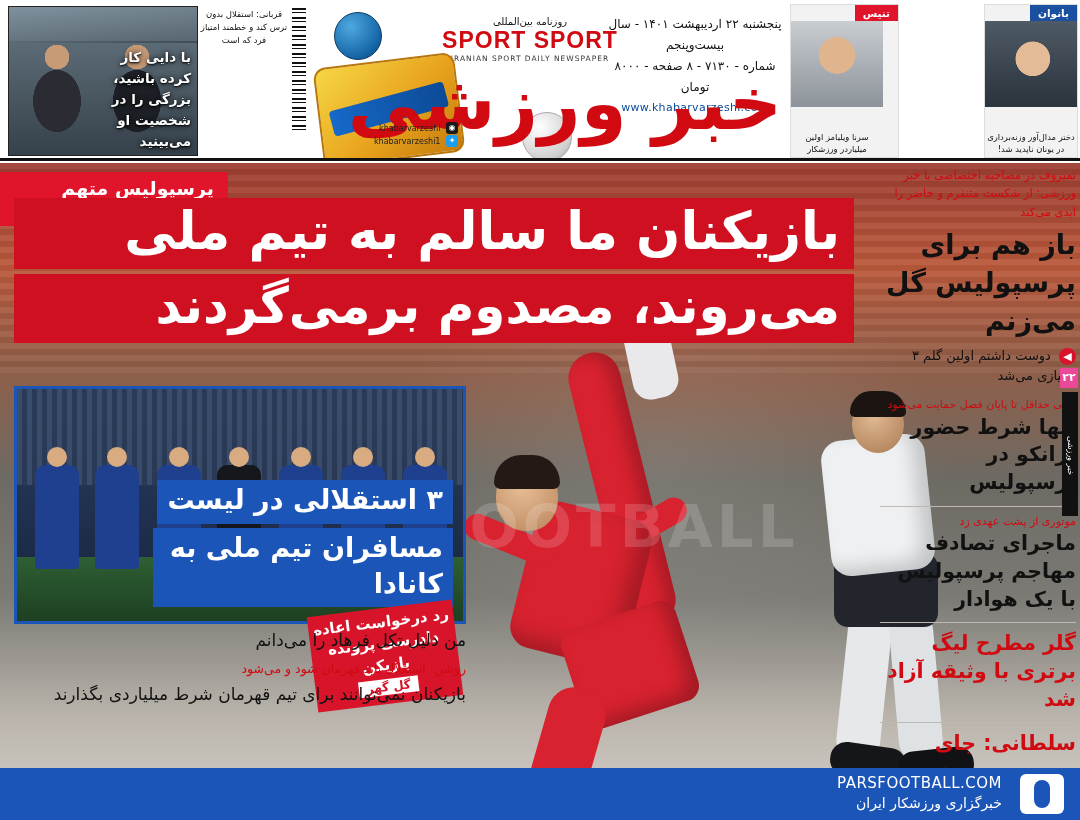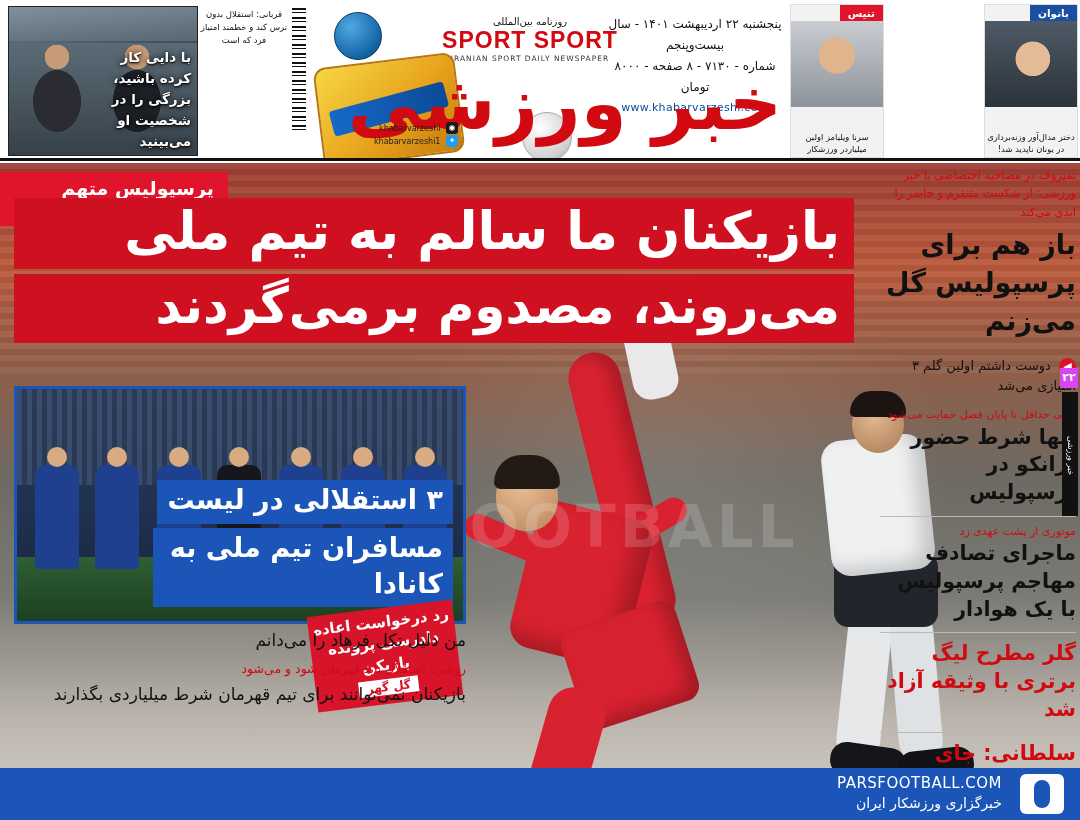--- a/index.html
+++ b/index.html
@@ -72,21 +72,21 @@
 
   
   .mh-cards{position:absolute;left:790px;top:4px;width:286px;height:152px;}
   .mh-card{position:absolute;top:0;width:92px;height:152px;border:1px solid #ddd;overflow:hidden;background:#f2f2f2;}
   .mh-card .tag{position:absolute;right:0;top:0;height:16px;padding:0 8px;background:#e0142a;color:#fff;
     font-size:10.5px;line-height:16px;font-weight:bold;}
   .mh-card .tag.blue{background:#1b4fa0;}
   .mh-card .img{position:absolute;left:0;top:16px;width:92px;height:86px;}
   .mh-card .cap{position:absolute;left:0;bottom:2px;width:92px;text-align:center;font-size:8.4px;line-height:1.45;color:#111;}
   .mh-card .cap .red{color:#d10a11;font-size:7.6px;}
-  #card1{left:194px;} #card2{left:97px;width:94px;} #card3{left:0;}
+  #card1{left:194px;} #card2{left:97px;width:94px;} #card3{left:0;padding-left:15px;}
   .face-a{background:radial-gradient(circle at 50% 42%,#d9a37a 0 28%,transparent 29%),linear-gradient(#3a3a44,#23232b);}
   .face-b{background:radial-gradient(circle at 50% 40%,#e0b48d 0 26%,transparent 27%),linear-gradient(#c9cdd2,#8d939a);}
   .face-c{background:radial-gradient(circle at 52% 44%,#e3bb96 0 25%,transparent 26%),linear-gradient(#4e5a66,#2b333b);}
 
   .rule{position:absolute;left:0;width:1080px;height:3px;background:#111;}
 
   
   .main{position:absolute;left:0;top:163px;width:1080px;height:657px;overflow:hidden;background:#d8d3cc;}
   .photo-bg{
     position:absolute;left:0;top:0;width:1080px;height:657px;
@@ -171,33 +171,33 @@
 
   
   .cbox{position:absolute;left:312px;top:608px;width:146px;height:92px;background:#d8142a;color:#fff;
     transform:rotate(-7deg);text-align:center;padding-top:4px;}
   .cbox .t{font-size:15px;font-weight:bold;line-height:1.42;}
   .cbox .s{margin-top:3px;font-size:12px;background:#fff;color:#d8142a;display:inline-block;padding:1px 8px;font-weight:bold;}
 
   
   .rcol{position:absolute;left:880px;top:166px;width:196px;height:600px;text-align:right;}
   .rc-kick{color:#d10a11;font-size:11.5px;line-height:1.6;margin-bottom:5px;}
-  .rc-head{color:#111;font-weight:bold;font-size:27px;line-height:1.4;margin-bottom:16px;}
+  .rc-head{color:#111;font-weight:bold;font-size:27px;line-height:1.4;margin-bottom:6px;}
   .rc-sub{color:#111;font-size:13px;line-height:1.6;margin-bottom:10px;}
   .rc-arrow{display:inline-block;width:17px;height:17px;border-radius:50%;background:#d8142a;color:#fff;
     font-size:11px;line-height:17px;text-align:center;margin-left:4px;vertical-align:middle;}
   .rc-item{margin-bottom:9px;}
   .rc-item .k{color:#d10a11;font-size:11px;line-height:1.5;}
   .rc-item .h{color:#111;font-weight:bold;font-size:20.5px;line-height:1.35;}
   .rc-item .h.red{color:#d10a11;}
   .rc-line{border-top:1px solid #bdb8b1;margin:7px 0;}
 
   .sidetab{position:absolute;left:1062px;top:392px;width:16px;height:120px;background:#111;color:#fff;
     font-size:8px;writing-mode:vertical-rl;text-align:center;line-height:16px;padding-top:4px;}
-  .sidenum{position:absolute;left:1060px;top:368px;width:18px;height:20px;background:#d946ef;color:#fff;
+  .sidenum{position:absolute;left:1060px;top:368px;width:18px;height:20px;background:#ec4899;color:#fff;
     font-size:11px;text-align:center;line-height:20px;font-weight:bold;}
 
   
   .footer{position:absolute;left:0;top:768px;width:1080px;height:52px;background:#1b55b8;color:#fff;}
   .footer .ftext{position:absolute;right:78px;top:6px;text-align:right;}
   .footer .f1{font-size:15px;letter-spacing:.5px;direction:ltr;}
   .footer .f2{font-size:14px;margin-top:3px;}
   .footer .fico{position:absolute;right:16px;top:6px;width:44px;height:40px;background:#fff;border-radius:6px;}
   .footer .fico:after{content:"";position:absolute;left:14px;top:6px;width:16px;height:28px;border-radius:8px;background:#1b55b8;}
 </style>

